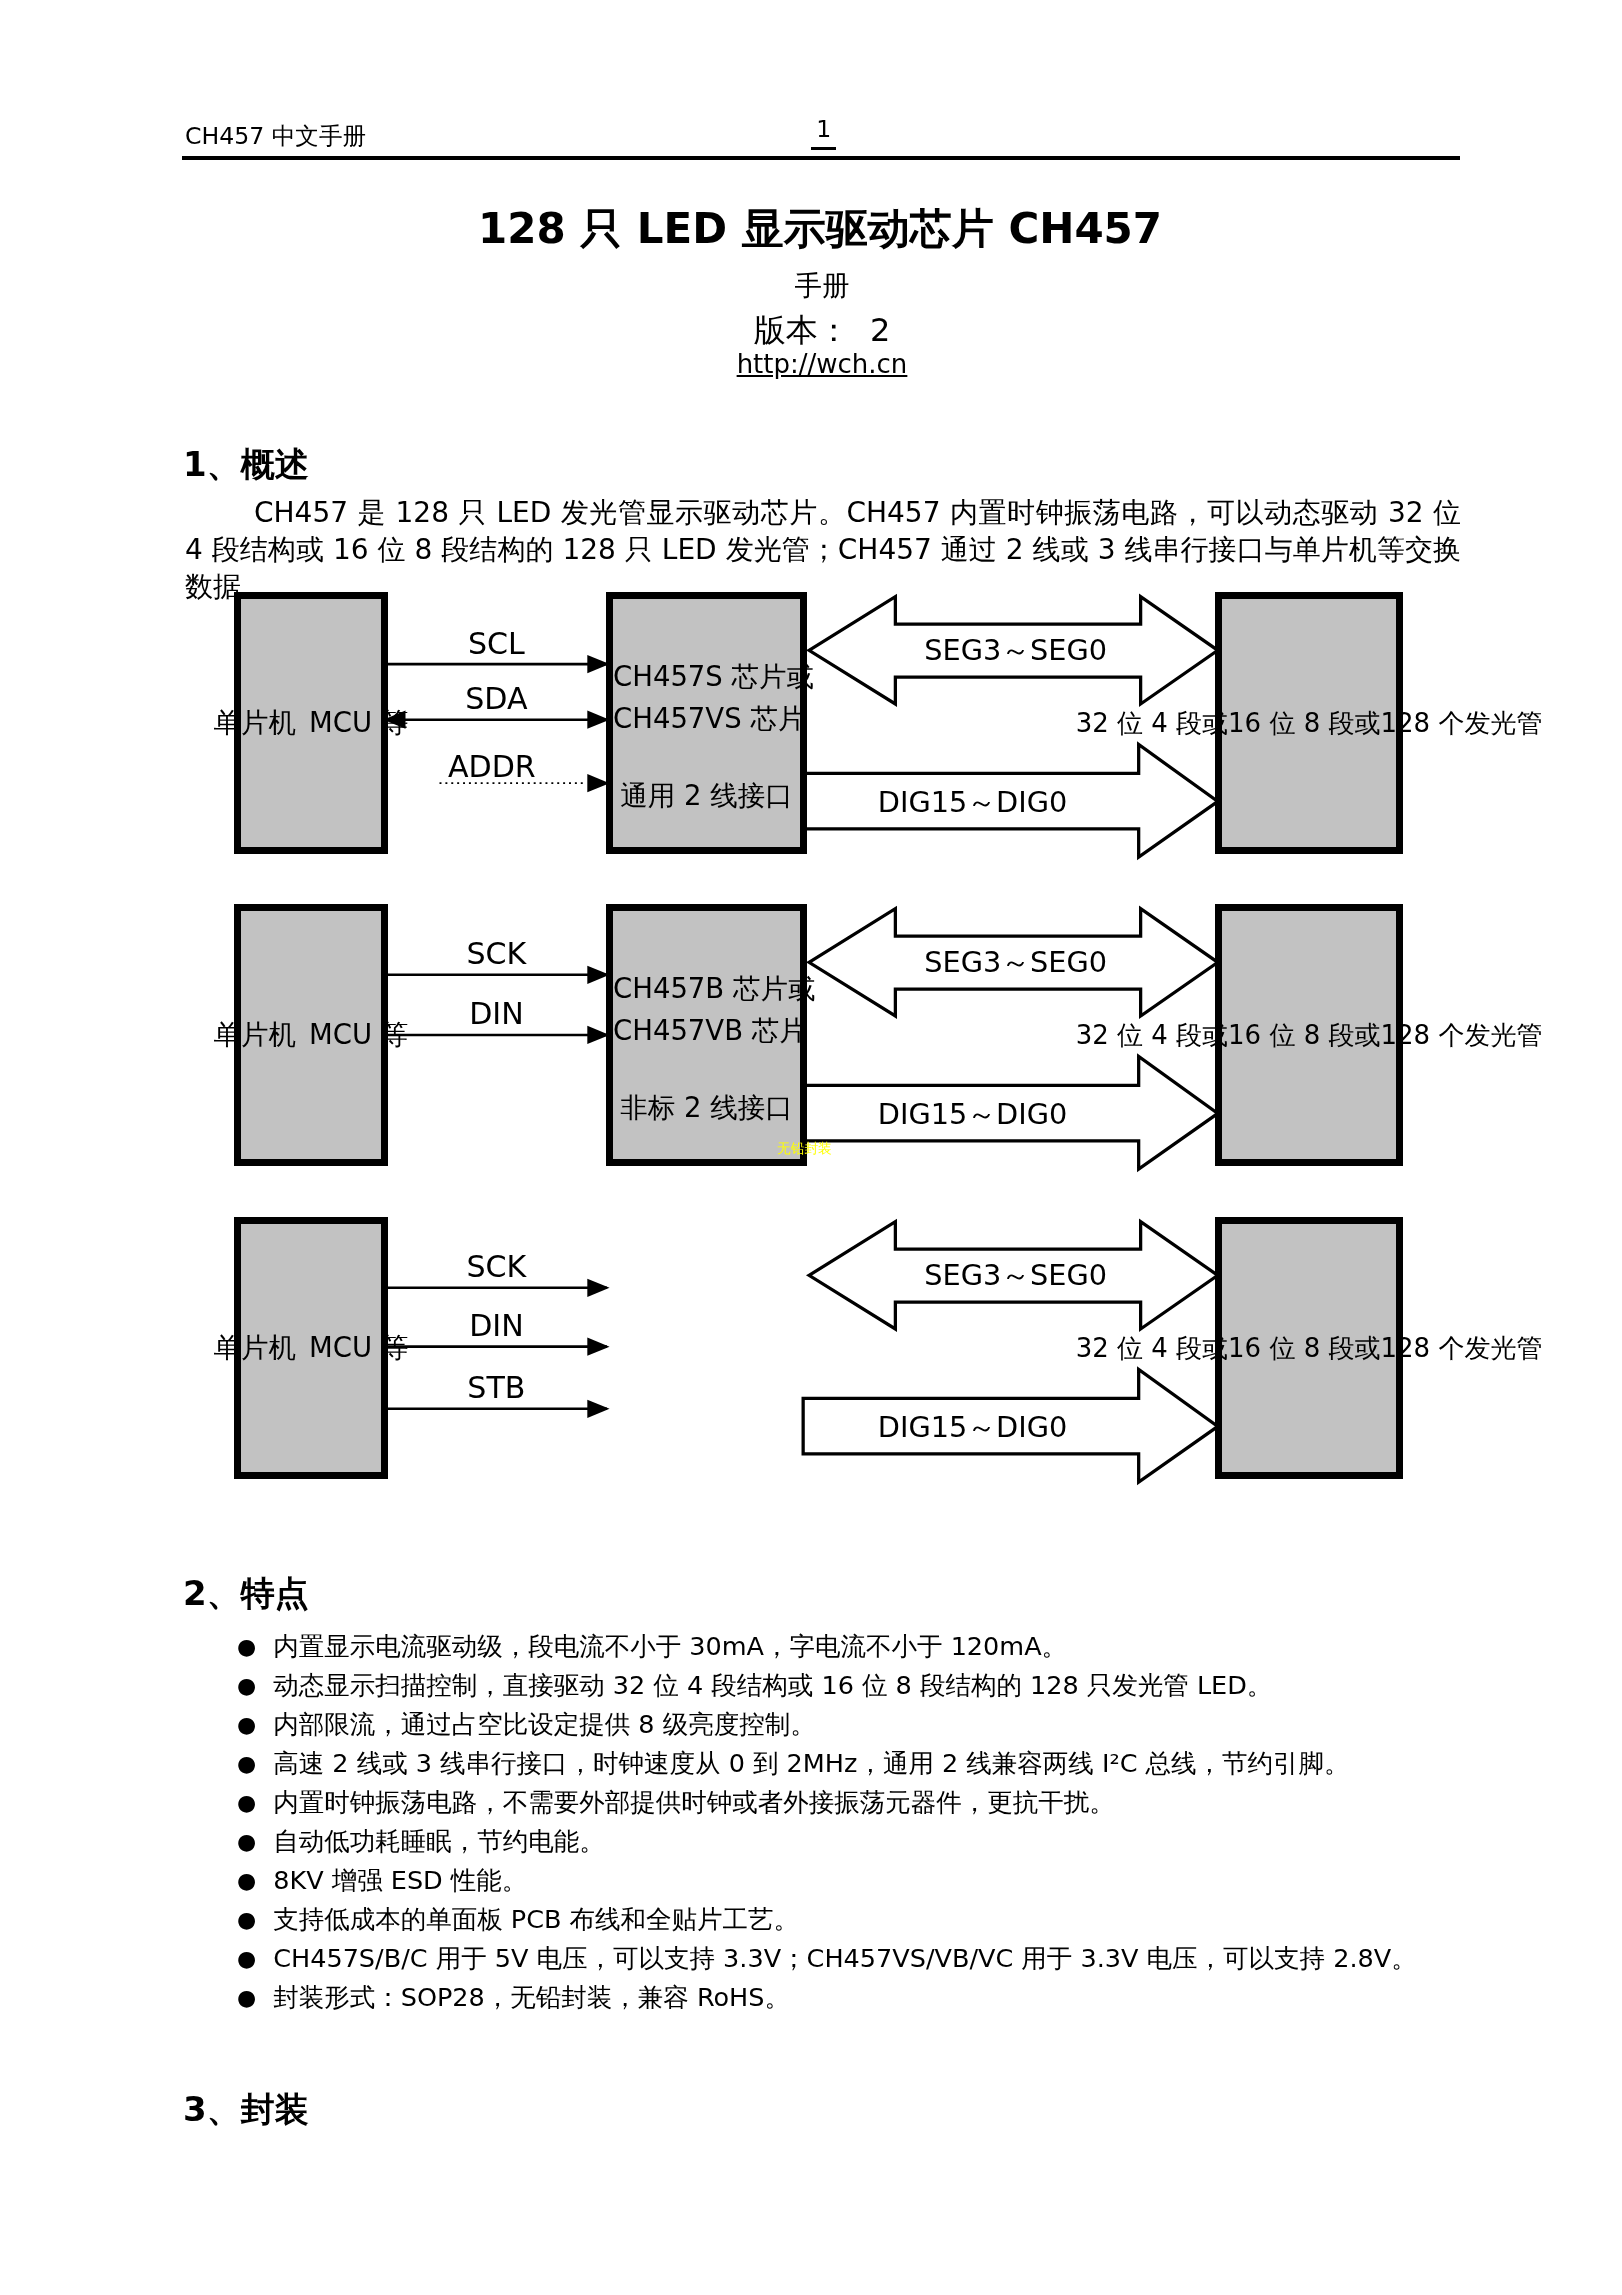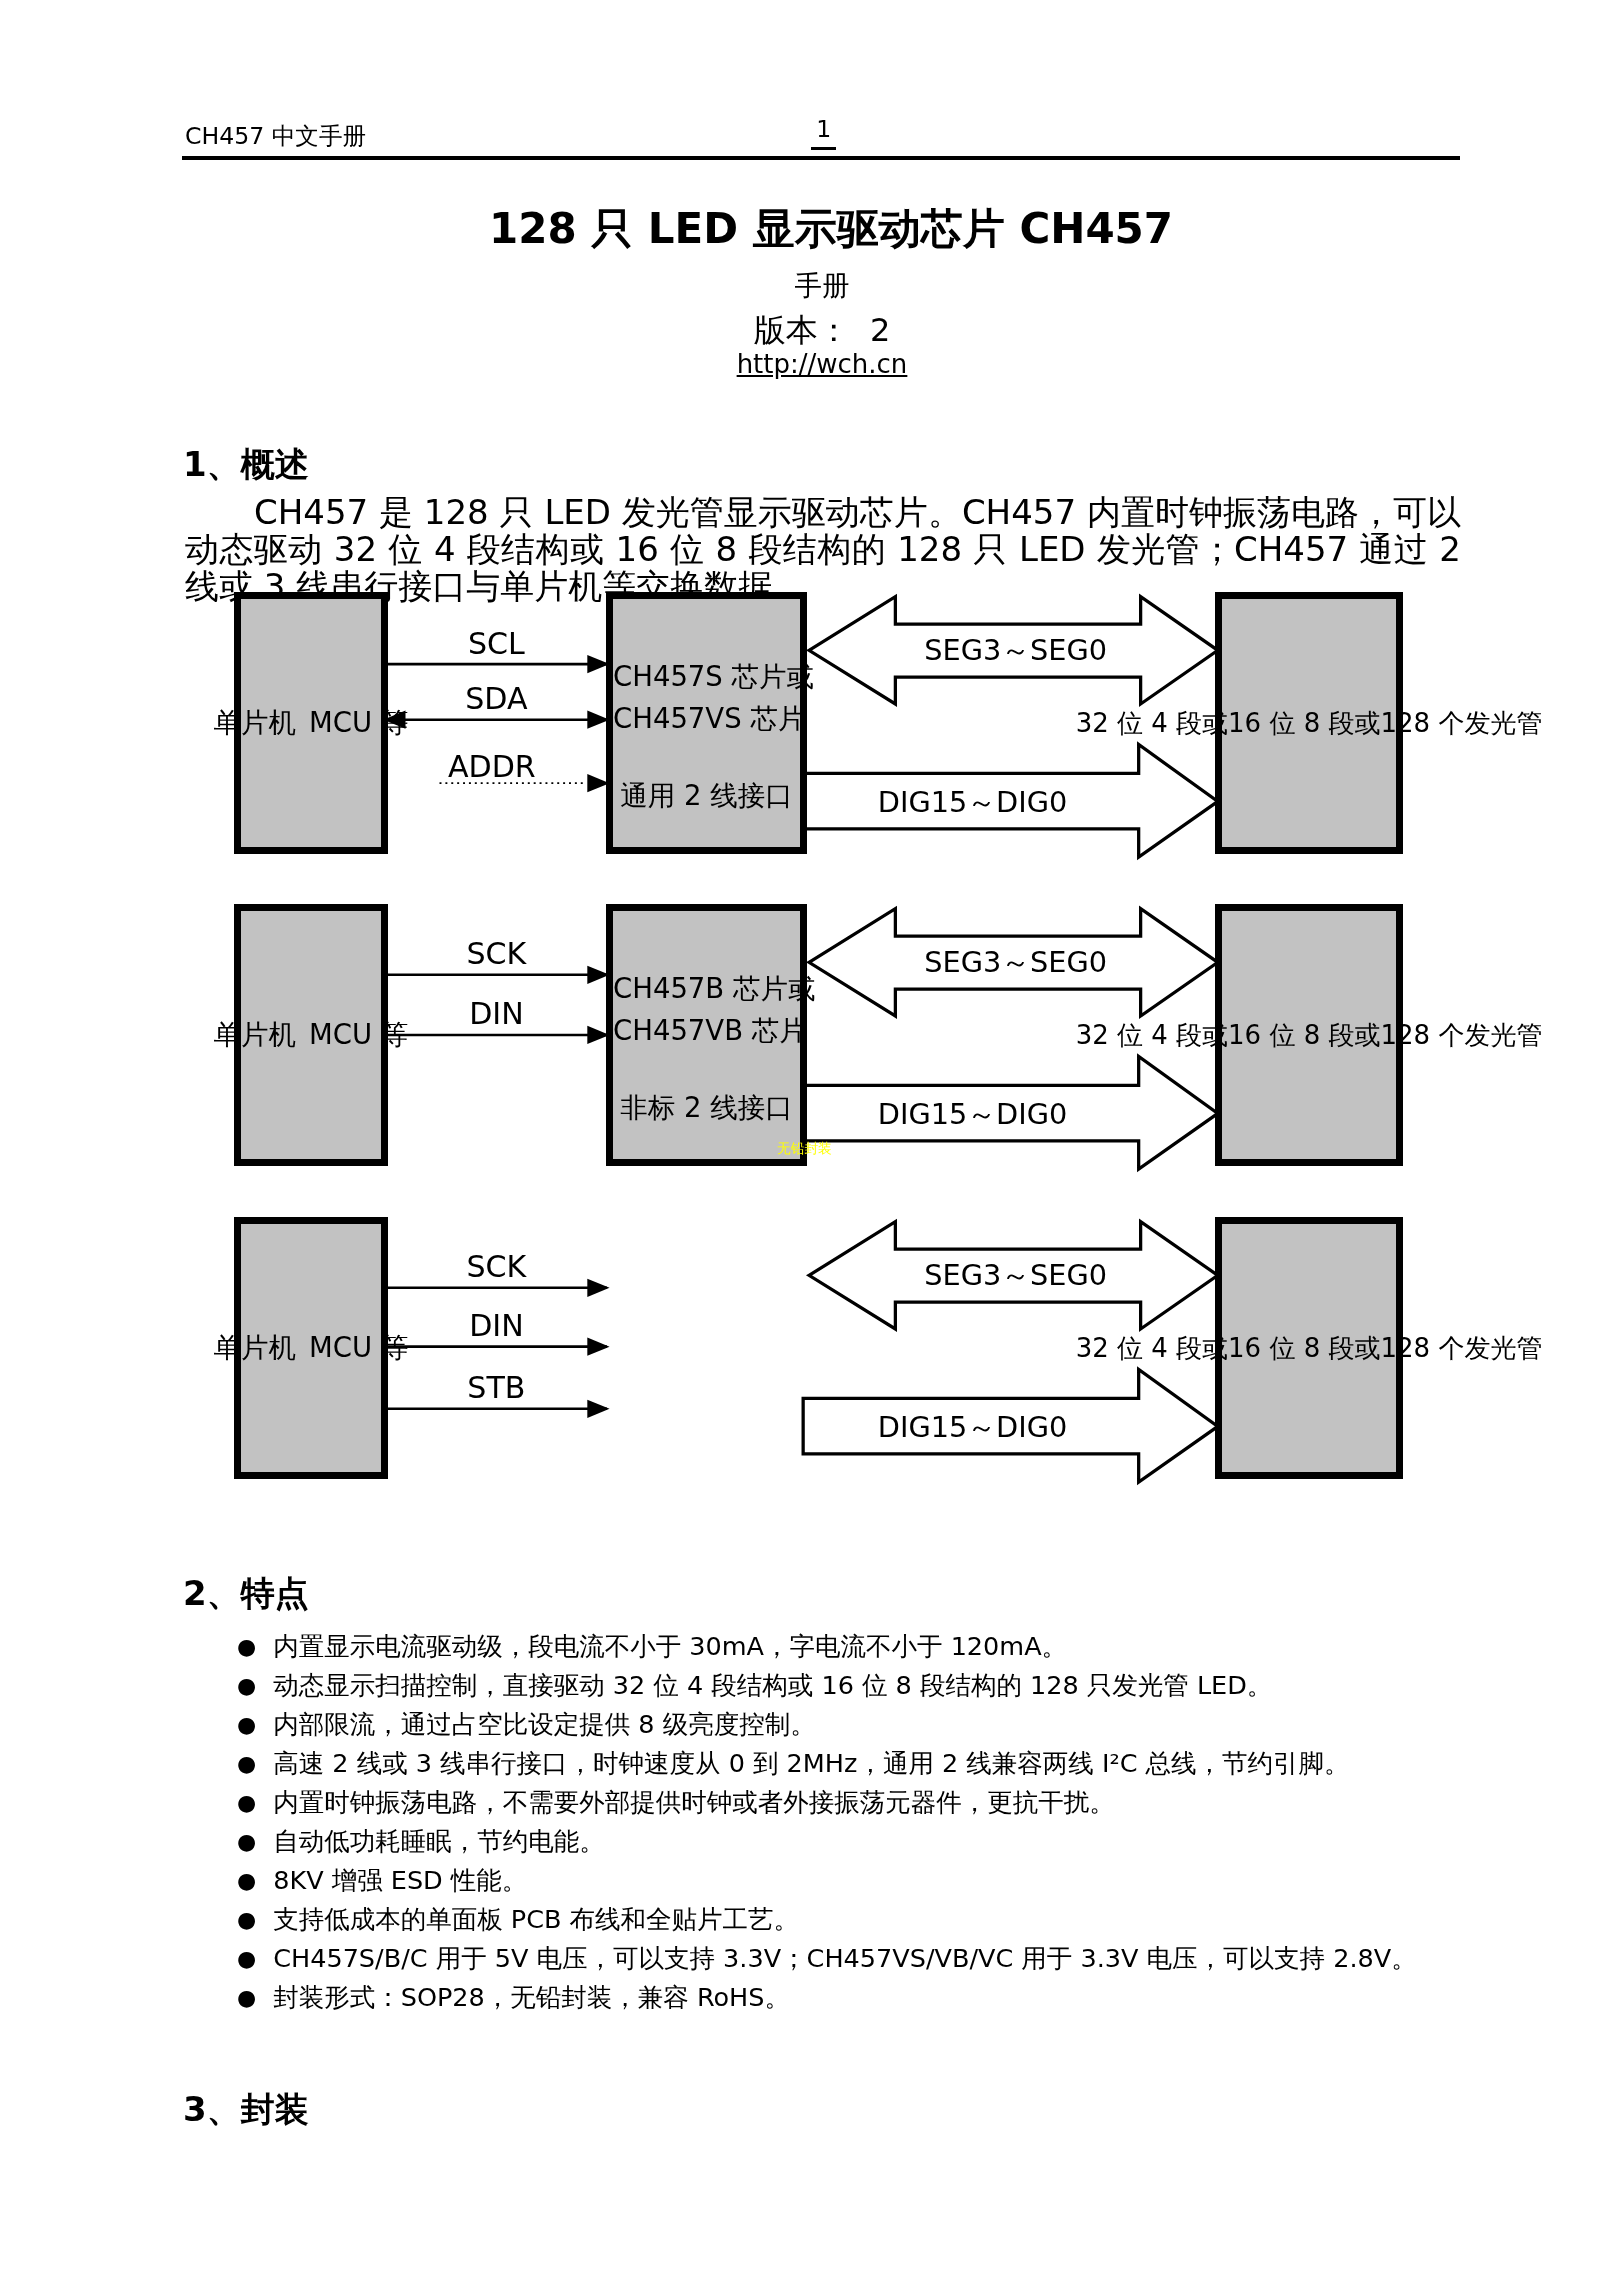--- a/index.html
+++ b/index.html
@@ -16,28 +16,28 @@
     background:#ffffff;
     font-family:"DejaVu Sans","Liberation Sans",sans-serif;
     color:var(--text);
     overflow:hidden;
   }
   
   .hdr-title{position:absolute;left:185px;top:120px;font-size:23.6px;white-space:nowrap;}
   .hdr-page{position:absolute;left:811px;top:115px;font-size:23.6px;padding:0 5.2px 3.9px 5.2px;border-bottom:3.9px solid #000;}
   .hdr-rule{position:absolute;left:182px;top:156px;width:1278px;height:3.9px;background:#000;}
   
-  .doc-title{position:absolute;left:192px;top:201px;width:1278px;text-align:center;font-size:42px;font-weight:bold;white-space:nowrap;}
+  .doc-title{position:absolute;left:181px;top:201px;width:1278px;text-align:center;font-size:42px;font-weight:bold;white-space:nowrap;}
   .doc-subtitle{position:absolute;left:183px;top:268px;width:1278px;text-align:center;font-size:27.5px;}
   .doc-version{position:absolute;left:183px;top:309px;width:1278px;text-align:center;font-size:32px;white-space:pre;}
   .doc-link{position:absolute;left:183px;top:349px;width:1278px;text-align:center;font-size:26px;}
   .doc-link a{color:#000;text-decoration:underline;}
   
   .sec-heading{position:absolute;left:183px;font-size:34px;font-weight:bold;white-space:nowrap;}
-  .overview-par{position:absolute;left:185px;top:494px;width:1276px;font-size:34px;line-height:37px;text-align:justify;text-indent:69px;}
+  .overview-par{position:absolute;left:185px;top:494px;width:1276px;font-size:28px;line-height:37px;text-align:justify;text-indent:69px;}
   
   .diagram{position:absolute;left:0;width:1622px;height:262px;}
   .diagram svg{position:absolute;left:0;top:0;z-index:1;}
   .box{position:absolute;top:0;height:262px;box-sizing:border-box;background:var(--box-fill);
        border:7.9px solid var(--box-border);z-index:2;display:flex;flex-direction:row;
        align-items:center;text-align:center;}
   .box div{white-space:nowrap;}
   .mcu-box{left:234px;width:154px;justify-content:center;gap:13px;font-size:27.5px;}
   .chip-box{left:606px;width:201px;font-size:27.5px;}
   .chip-box .l1{position:absolute;top:60px;left:0;width:100%;}

